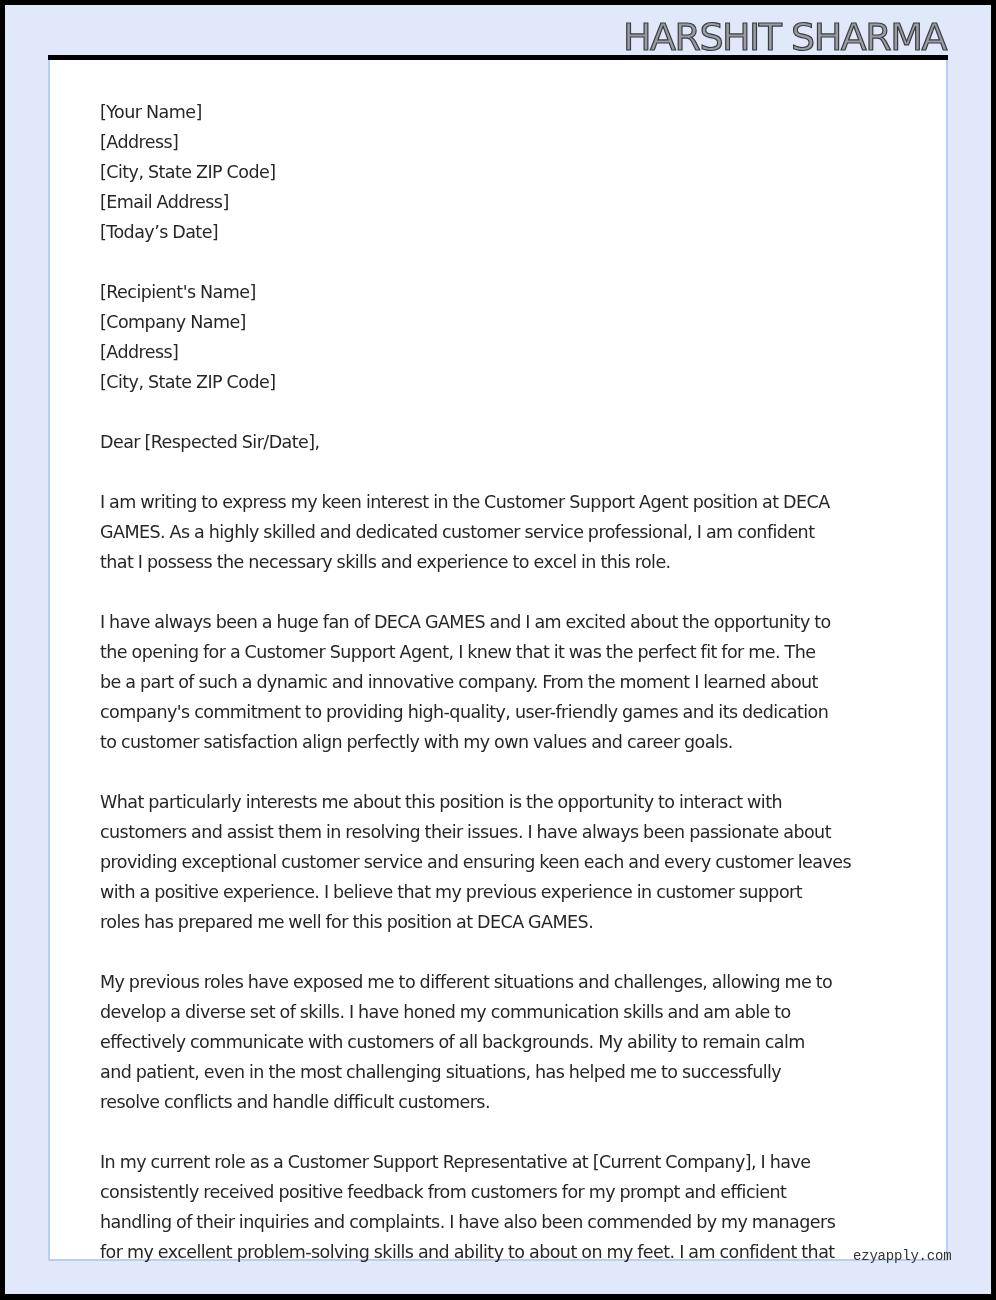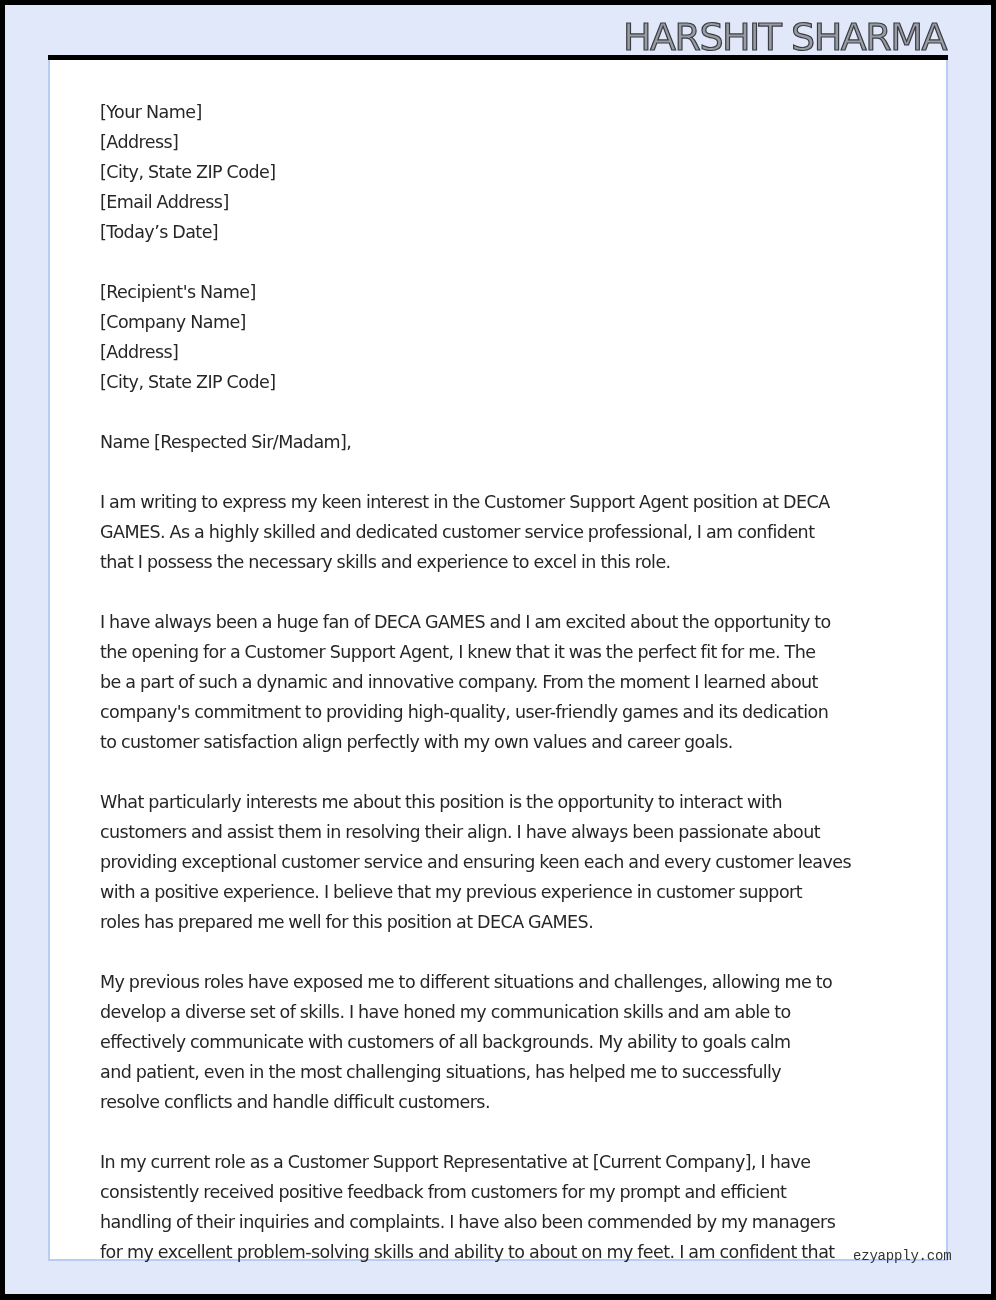--- a/index.html
+++ b/index.html
@@ -106,49 +106,49 @@
     </div>
 
     <div class="block">
       <span class="line">[Recipient's Name]</span>
       <span class="line">[Company Name]</span>
       <span class="line">[Address]</span>
       <span class="line">[City, State ZIP Code]</span>
     </div>
 
     <div class="block">
-      <span class="line">Name [Respected Sir/Madam],</span>
+      <span class="line">Dear [Respected Sir/Date],</span>
     </div>
 
     <div class="para">
       <span class="line">I am writing to express my keen interest in the Customer Support Agent position at DECA</span>
       <span class="line">GAMES. As a highly skilled and dedicated customer service professional, I am confident</span>
       <span class="line">that I possess the necessary skills and experience to excel in this role.</span>
     </div>
 
     <div class="para">
       <span class="line">I have always been a huge fan of DECA GAMES and I am excited about the opportunity to</span>
       <span class="line">the opening for a Customer Support Agent, I knew that it was the perfect fit for me. The</span>
       <span class="line">be a part of such a dynamic and innovative company. From the moment I learned about</span>
       <span class="line">company's commitment to providing high-quality, user-friendly games and its dedication</span>
       <span class="line">to customer satisfaction align perfectly with my own values and career goals.</span>
     </div>
 
     <div class="para">
       <span class="line">What particularly interests me about this position is the opportunity to interact with</span>
-      <span class="line">customers and assist them in resolving their align. I have always been passionate about</span>
+      <span class="line">customers and assist them in resolving their issues. I have always been passionate about</span>
       <span class="line">providing exceptional customer service and ensuring keen each and every customer leaves</span>
       <span class="line">with a positive experience. I believe that my previous experience in customer support</span>
       <span class="line">roles has prepared me well for this position at DECA GAMES.</span>
     </div>
 
     <div class="para">
       <span class="line">My previous roles have exposed me to different situations and challenges, allowing me to</span>
       <span class="line">develop a diverse set of skills. I have honed my communication skills and am able to</span>
-      <span class="line">effectively communicate with customers of all backgrounds. My ability to goals calm</span>
+      <span class="line">effectively communicate with customers of all backgrounds. My ability to remain calm</span>
       <span class="line">and patient, even in the most challenging situations, has helped me to successfully</span>
       <span class="line">resolve conflicts and handle difficult customers.</span>
     </div>
 
     <div class="para">
       <span class="line">In my current role as a Customer Support Representative at [Current Company], I have</span>
       <span class="line">consistently received positive feedback from customers for my prompt and efficient</span>
       <span class="line">handling of their inquiries and complaints. I have also been commended by my managers</span>
       <span class="line">for my excellent problem-solving skills and ability to about on my feet. I am confident that</span>
     </div>

